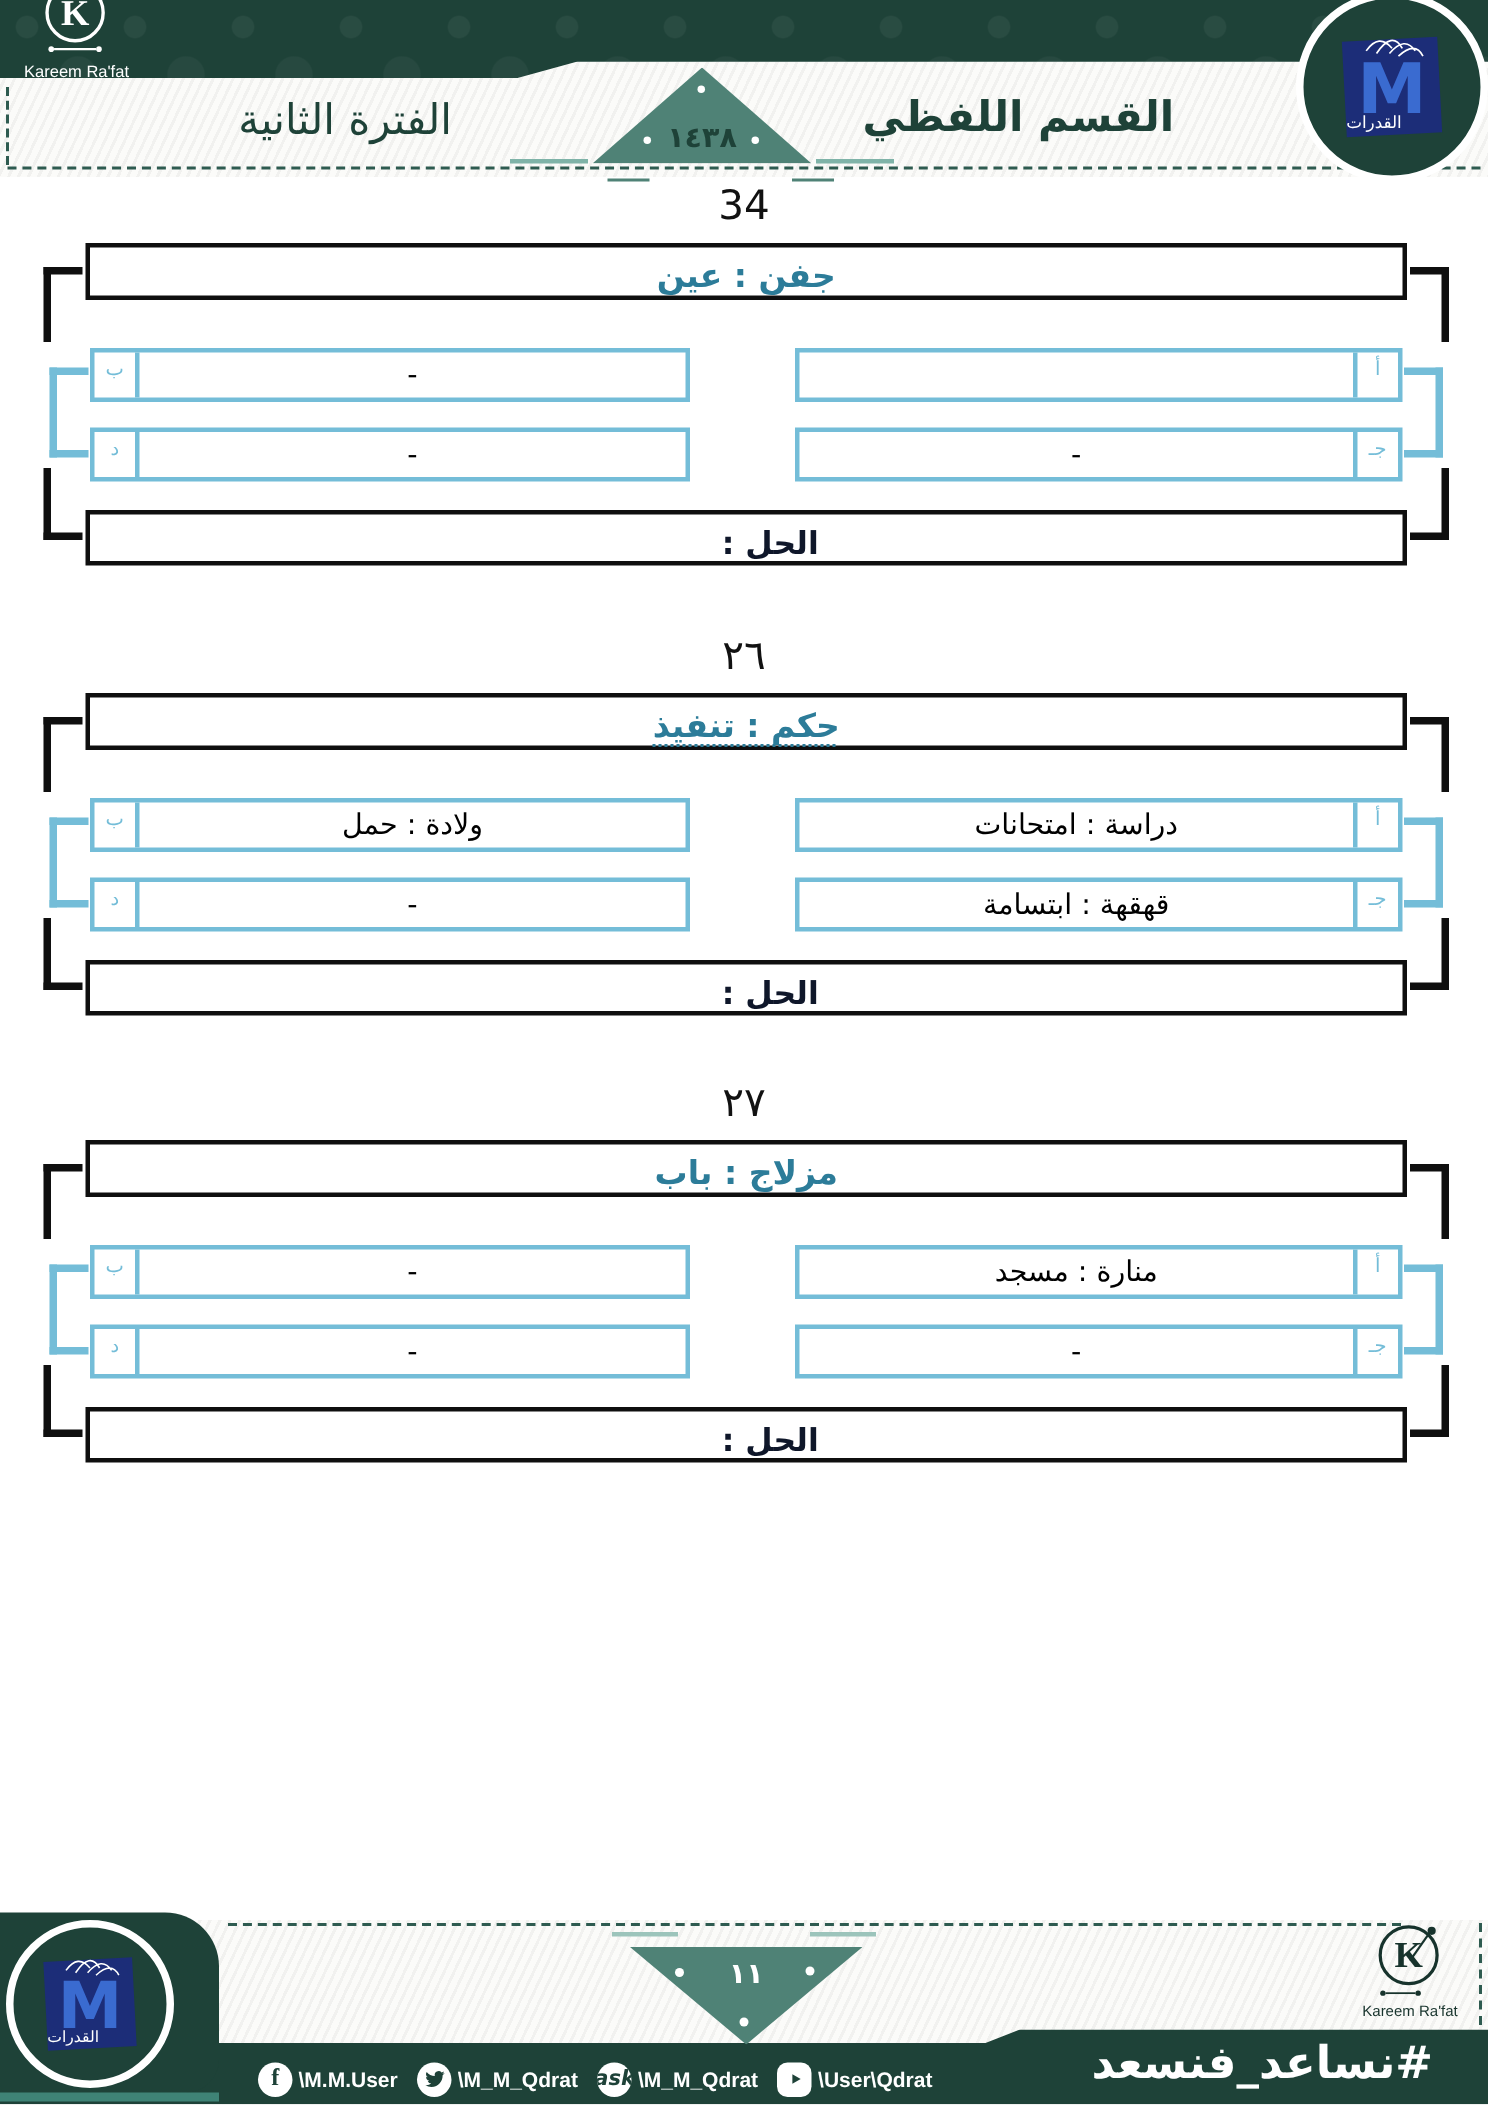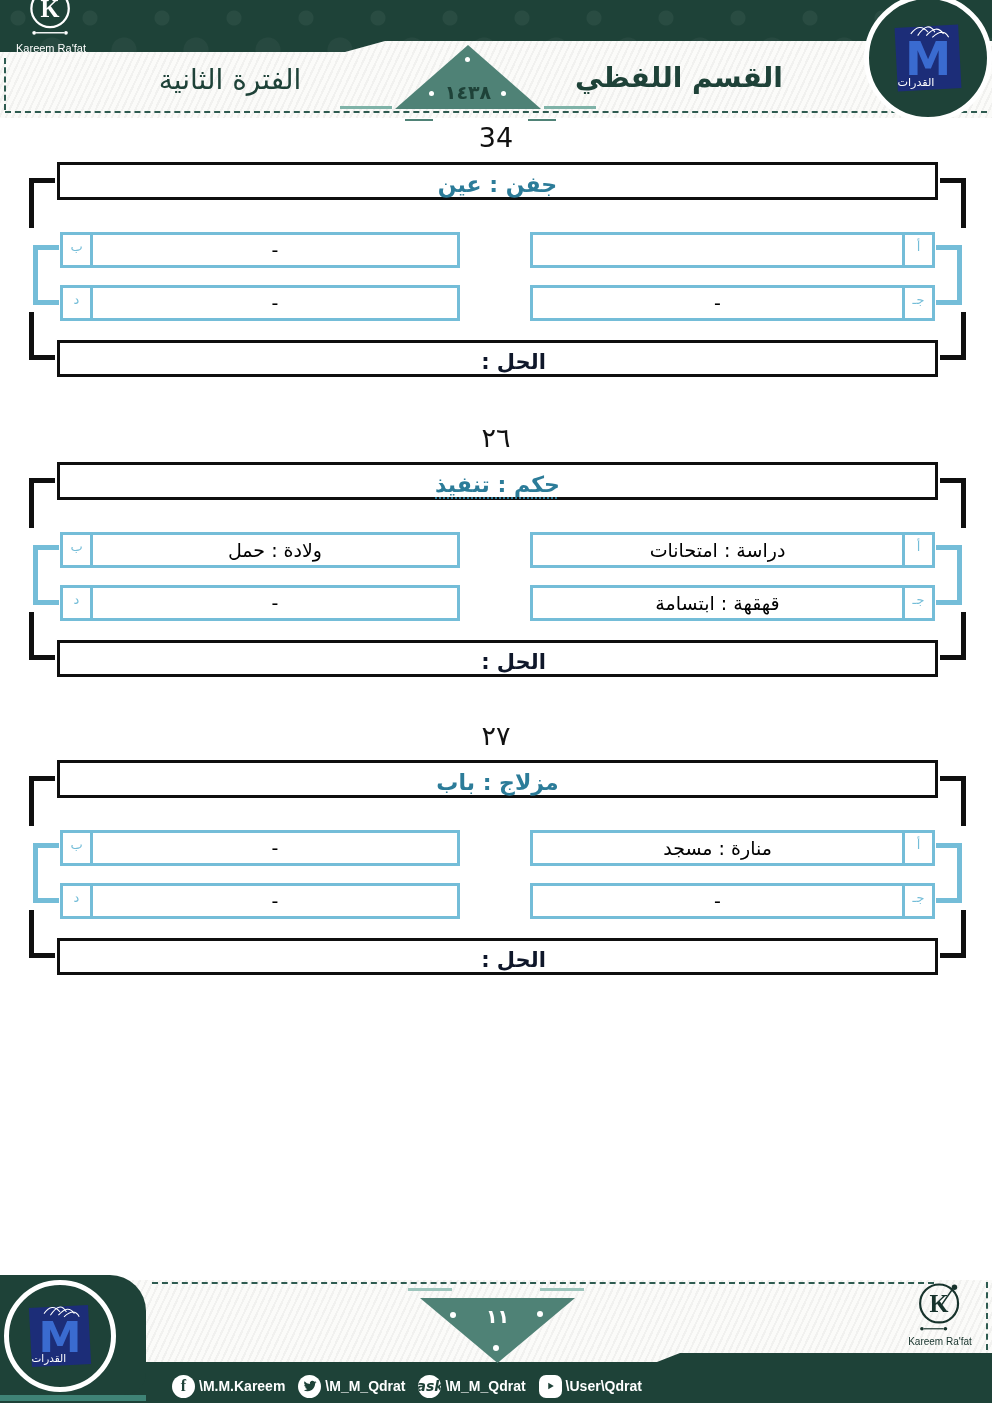--- a/index.html
+++ b/index.html
@@ -316,21 +316,21 @@
         <line x1="12" y1="54" x2="34" y2="54" stroke="#17332c" stroke-width="1.3"></line>
         <circle cx="10" cy="54" r="2" fill="#17332c"></circle>
           <circle cx="36" cy="54" r="2" fill="#17332c"></circle>
       </svg>
       <div class="k-brand-name-dark">Kareem Ra'fat</div>
     </div>
 
     <div class="social-row">
       <div class="social-item">
         <span class="sicon fb">f</span>
-        <span class="handle">\M.M.Kareem</span>
+        <span class="handle">\M.M.User</span>
       </div>
       <div class="social-item">
         <span class="sicon">
           <svg viewBox="0 0 24 24" fill="#1e4238">
               <path d="M23 5.1c-.8.4-1.7.6-2.6.8a4.5 4.5 0 0 0 2-2.5c-.9.5-1.9.9-2.9 1.1a4.5 4.5 0 0 0-7.7 4.1A12.8 12.8 0 0 1 2.5 4a4.5 4.5 0 0 0 1.4 6 4.4 4.4 0 0 1-2-.5v.1a4.5 4.5 0 0 0 3.6 4.4 4.6 4.6 0 0 1-2 .1 4.5 4.5 0 0 0 4.2 3.1A9 9 0 0 1 1 19.1a12.7 12.7 0 0 0 6.9 2c8.3 0 12.8-6.9 12.8-12.8v-.6c.9-.6 1.6-1.4 2.2-2.3z"></path>
             </svg>
         </span>
         <span class="handle">\M_M_Qdrat</span>
       </div>
       <div class="social-item">
@@ -340,15 +340,16 @@
       <div class="social-item">
         <span class="sicon yt">
           <svg viewBox="0 0 24 24">
               <polygon points="9,6.5 18.5,12 9,17.5" fill="#1e4238"></polygon>
             </svg>
         </span>
         <span class="handle">\User\Qdrat</span>
       </div>
     </div>
 
+    <div class="hashtag">#نساعد_فنسعد</div>
   </div>
 
 </div>
 
 </body></html>

